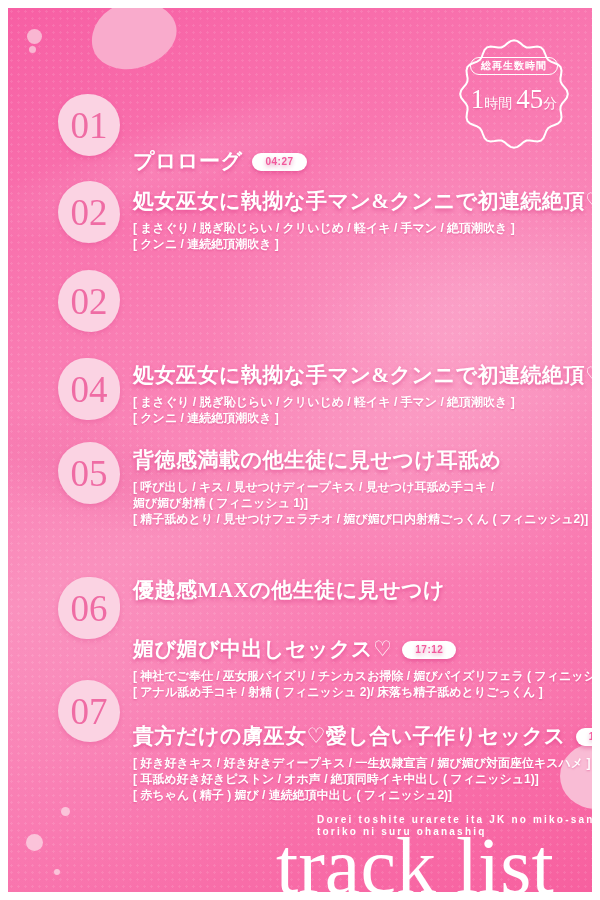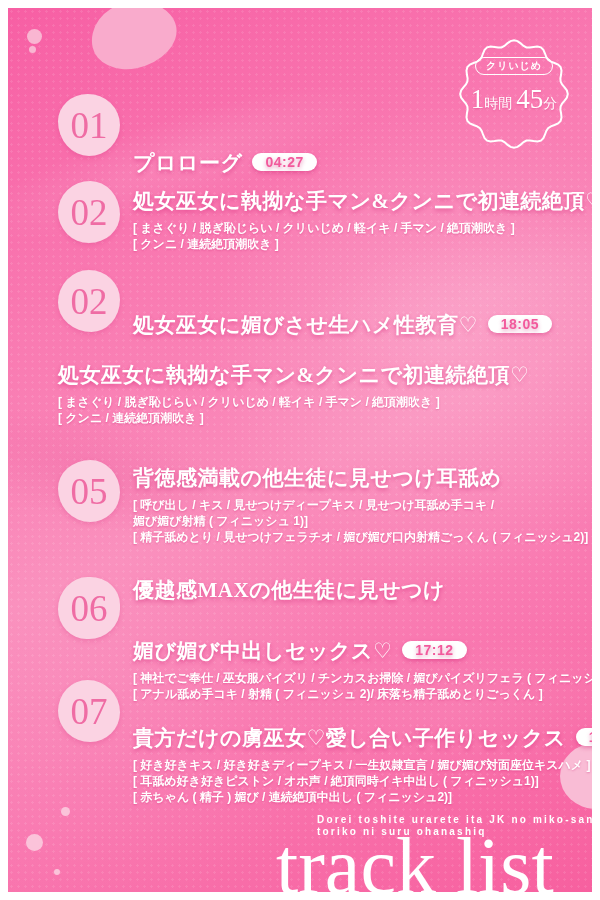--- a/index.html
+++ b/index.html
@@ -45,28 +45,28 @@
   .t2 .num{border-radius:52% 48% 50% 50%/50% 54% 46% 50%;}
   .t3 .num{border-radius:50% 50% 46% 54%/52% 48% 52% 48%;}
   .t4 .num{border-radius:47% 53% 52% 48%/50% 50% 46% 54%;}
   .t5 .num{border-radius:52% 48% 48% 52%/46% 52% 48% 54%;}
   .t6 .num{border-radius:50% 50% 52% 48%/54% 46% 50% 50%;}
   .t7 .num{border-radius:48% 52% 48% 52%/50% 52% 48% 50%;}
   .t1{top:86px;text-align:center;}  .t1 .t-content{padding-top:21px;}
   .t2{top:173px;} .t2 .t-content{padding-top:8px;}
   .t3{top:262px;} .t3 .t-content{padding-top:7px;}
   .t4{top:350px;} .t4 .t-content{padding-top:5px;}
-  .t5{top:452px;} .t5 .t-content{padding-top:6px;}
+  .t5{top:434px;} .t5 .t-content{padding-top:6px;}
   .t6{top:569px;} .t6 .t-content{padding-top:1px;}
   .t7{top:672px;} .t7 .t-content{padding-top:10px;}
   .t-title{font-family:"Liberation Serif","DejaVu Serif",serif;font-weight:700;font-size:21px;
            line-height:25px;color:#ffffff;letter-spacing:0.5px;
            text-shadow:0 2px 4px rgba(201,22,106,0.45);white-space:nowrap;}
   .time-pill{display:inline-block;background:#ffffff;color:#f2599c;
-             font-family:"Liberation Sans",sans-serif;font-weight:700;font-size:14px;
+             font-family:"Liberation Sans",sans-serif;font-weight:700;font-size:10px;
              line-height:16px;padding:1px 13px;border-radius:10px;margin-left:10px;
              vertical-align:3px;letter-spacing:0.5px;box-shadow:0 2px 4px rgba(201,22,106,0.35);margin-top:38px;}
   .t-tags{margin-top:6px;font-weight:700;font-size:12px;line-height:16px;color:#ffffff;
           text-shadow:0 1px 2px rgba(201,22,106,0.35);white-space:nowrap;}
 
   
   .badge{position:absolute;left:448px;top:28px;width:116px;height:116px;text-align:center;color:#fff;}
   .badge svg{position:absolute;inset:0;width:116px;height:116px;}
   .badge-label{display:inline-block;margin-top:21px;border:1.5px solid #ffffff;border-radius:11px;
                padding:1px 10px;font-weight:700;font-size:10px;letter-spacing:1px;position:relative;}
@@ -98,21 +98,21 @@
   <div class="blob b-bl1"></div>
   <div class="blob b-bl2"></div>
   <div class="blob b-bl3"></div>
   <div class="blob b-br"></div>
 
   <div class="badge">
     <svg viewBox="0 0 116 116">
       <polygon id="badge-wave" points="111.8,58.0 110.9,61.5 108.6,64.7 106.1,67.6 104.6,70.5 104.4,73.8 105.1,77.5 105.5,81.4 104.6,84.9 102.1,87.4 98.5,89.0 94.9,90.3 92.1,92.1 90.3,94.9 89.0,98.5 87.4,102.1 84.9,104.6 81.4,105.5 77.5,105.1 73.8,104.4 70.5,104.6 67.6,106.1 64.7,108.6 61.5,110.9 58.0,111.8 54.5,110.9 51.3,108.6 48.4,106.1 45.5,104.6 42.2,104.4 38.5,105.1 34.6,105.5 31.1,104.6 28.6,102.1 27.0,98.5 25.7,94.9 23.9,92.1 21.1,90.3 17.5,89.0 13.9,87.4 11.4,84.9 10.5,81.4 10.9,77.5 11.6,73.8 11.4,70.5 9.9,67.6 7.4,64.7 5.1,61.5 4.2,58.0 5.1,54.5 7.4,51.3 9.9,48.4 11.4,45.5 11.6,42.2 10.9,38.5 10.5,34.6 11.4,31.1 13.9,28.6 17.5,27.0 21.1,25.7 23.9,23.9 25.7,21.1 27.0,17.5 28.6,13.9 31.1,11.4 34.6,10.5 38.5,10.9 42.2,11.6 45.5,11.4 48.4,9.9 51.3,7.4 54.5,5.1 58.0,4.2 61.5,5.1 64.7,7.4 67.6,9.9 70.5,11.4 73.8,11.6 77.5,10.9 81.4,10.5 84.9,11.4 87.4,13.9 89.0,17.5 90.3,21.1 92.1,23.9 94.9,25.7 98.5,27.0 102.1,28.6 104.6,31.1 105.5,34.6 105.1,38.5 104.4,42.2 104.6,45.5 106.1,48.4 108.6,51.3 110.9,54.5" fill="none" stroke="#ffffff" stroke-width="2"></polygon>
     </svg>
     <div>
-      <span class="badge-label">クリいじめ</span>
+      <span class="badge-label">総再生数時間</span>
     </div>
     <div class="badge-line first">
       <span class="bnum">1</span><span class="bunit">時間</span>
       <span class="bnum">45</span><span class="bunit">分</span>
     </div>
   </div>
 
   <div class="track t1">
     <div class="num">
         <span>01</span>
@@ -133,25 +133,27 @@
         <div>[ クンニ / 連続絶頂潮吹き ]</div>
       </div>
     </div>
   </div>
 
   <div class="track t3">
     <div class="num">
         <span>02</span>
       </div>
     <div class="t-content">
-      <div class="t-title"><span>処女巫女に媚びさせ生ハメ性教育♡</span><span class="time-pill">18:05</span></div>
     </div>
   </div>
 
   <div class="track t4">
+    <div class="num">
+        <span>04</span>
+      </div>
     <div class="t-content">
       <div class="t-title"><span>処女巫女に執拗な手マン&amp;クンニで初連続絶頂♡</span></div>
       <div class="t-tags">
         <div>[ まさぐり / 脱ぎ恥じらい / クリいじめ / 軽イキ / 手マン / 絶頂潮吹き ]</div>
         <div>[ クンニ / 連続絶頂潮吹き ]</div>
       </div>
     </div>
   </div>
 
   <div class="track t5">

